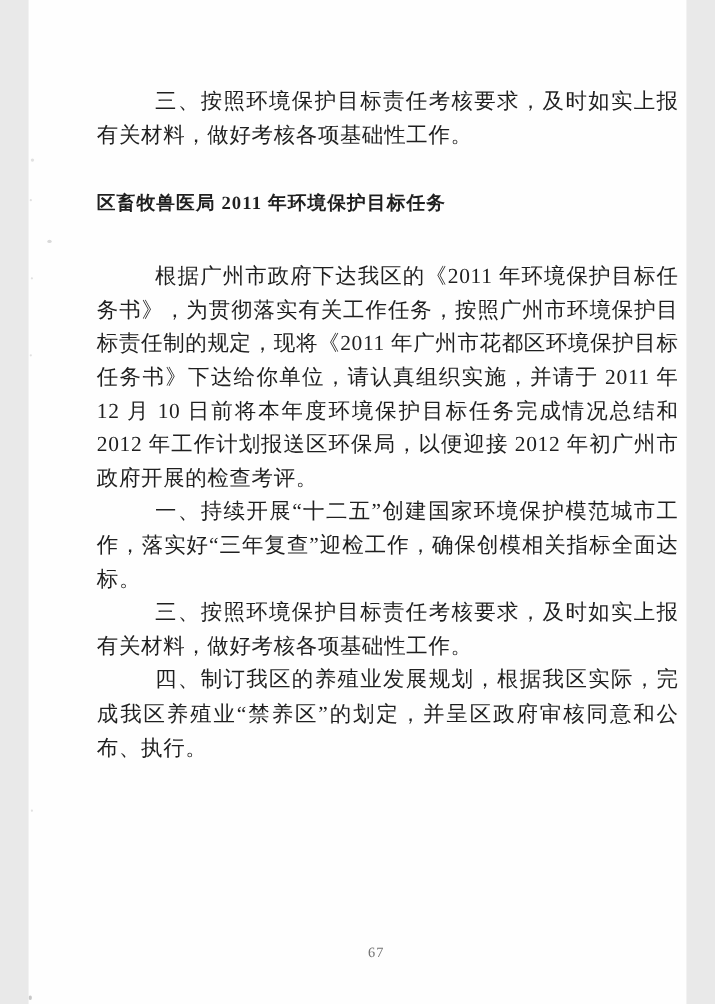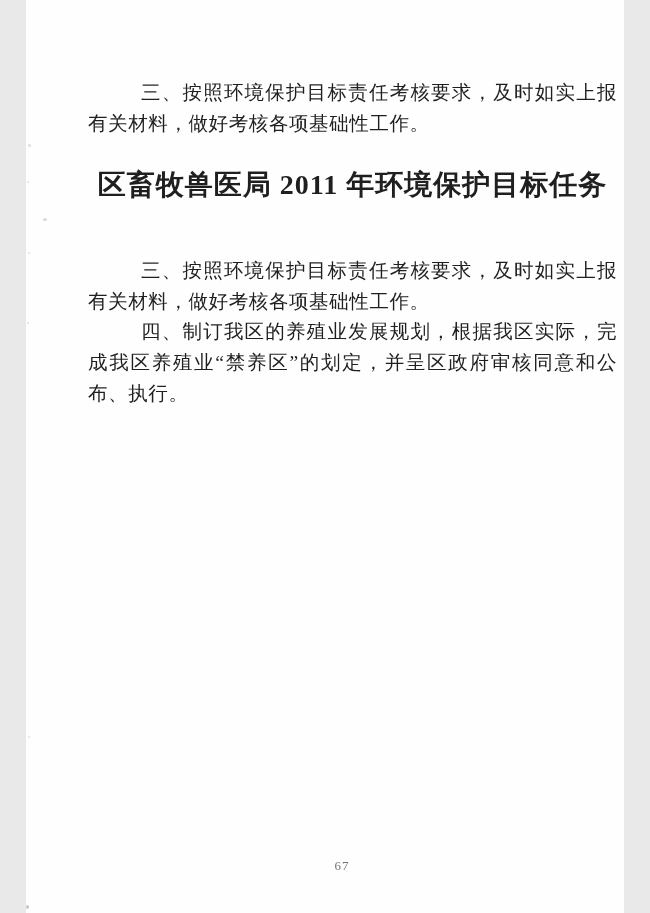--- a/index.html
+++ b/index.html
@@ -25,28 +25,27 @@
   .para {
     font-size: 19.5px;
     line-height: 30.6px;
     letter-spacing: 0.6px;
     text-align: justify;
     text-justify: inter-ideograph;
     text-indent: 53px;
     font-family: "Liberation Serif", "DejaVu Serif", serif;
   }
   .doc-title {
-    font-size: 28px;
+    font-size: 17px;
     font-weight: bold;
     line-height: 38px;
     letter-spacing: 1px;
-    text-align: center;
     text-indent: 0;
     margin-top: 27px;
-    margin-bottom: 52px;
+    margin-bottom: 33px;
     white-space: nowrap;
   }
   .page-number {
     position: absolute;
     top: 858px;
     left: 0;
     width: 632px;
     text-align: center;
     font-size: 13px;
     letter-spacing: 1px;
@@ -68,20 +67,22 @@
   .speck.s6 { left: 2px;  top: 736px; width: 2px; height: 2px; }
   .speck.s7 { left: 0px;  top: 905px; width: 3px; height: 4px; background:#9a9a9a; }
 </style>
 </head>
 <body>
 
 <div class="page">
   <div class="content">
     <p class="para">三、按照环境保护目标责任考核要求，及时如实上报有关材料，做好考核各项基础性工作。</p>
     <h1 class="doc-title">区畜牧兽医局 2011 年环境保护目标任务</h1>
+    <p class="para">根据广州市政府下达我区的《2011 年环境保护目标任务书》，为贯彻落实有关工作任务，按照广州市环境保护目标责任制的规定，现将《2011 年广州市花都区环境保护目标任务书》下达给你单位，请认真组织实施，并请于 2011 年 12 月 10 日前将本年度环境保护目标任务完成情况总结和 2012 年工作计划报送区环保局，以便迎接 2012 年初广州市政府开展的检查考评。</p>
+    <p class="para">一、持续开展“十二五”创建国家环境保护模范城市工作，落实好“三年复查”迎检工作，确保创模相关指标全面达标。</p>
     <p class="para">三、按照环境保护目标责任考核要求，及时如实上报有关材料，做好考核各项基础性工作。</p>
     <p class="para">四、制订我区的养殖业发展规划，根据我区实际，完成我区养殖业“禁养区”的划定，并呈区政府审核同意和公布、执行。</p>
   </div>
 
   <div class="page-number">67</div>
 
   <div class="speck s1"></div>
   <div class="speck s2"></div>
   <div class="speck s3"></div>
   <div class="speck s4"></div>

